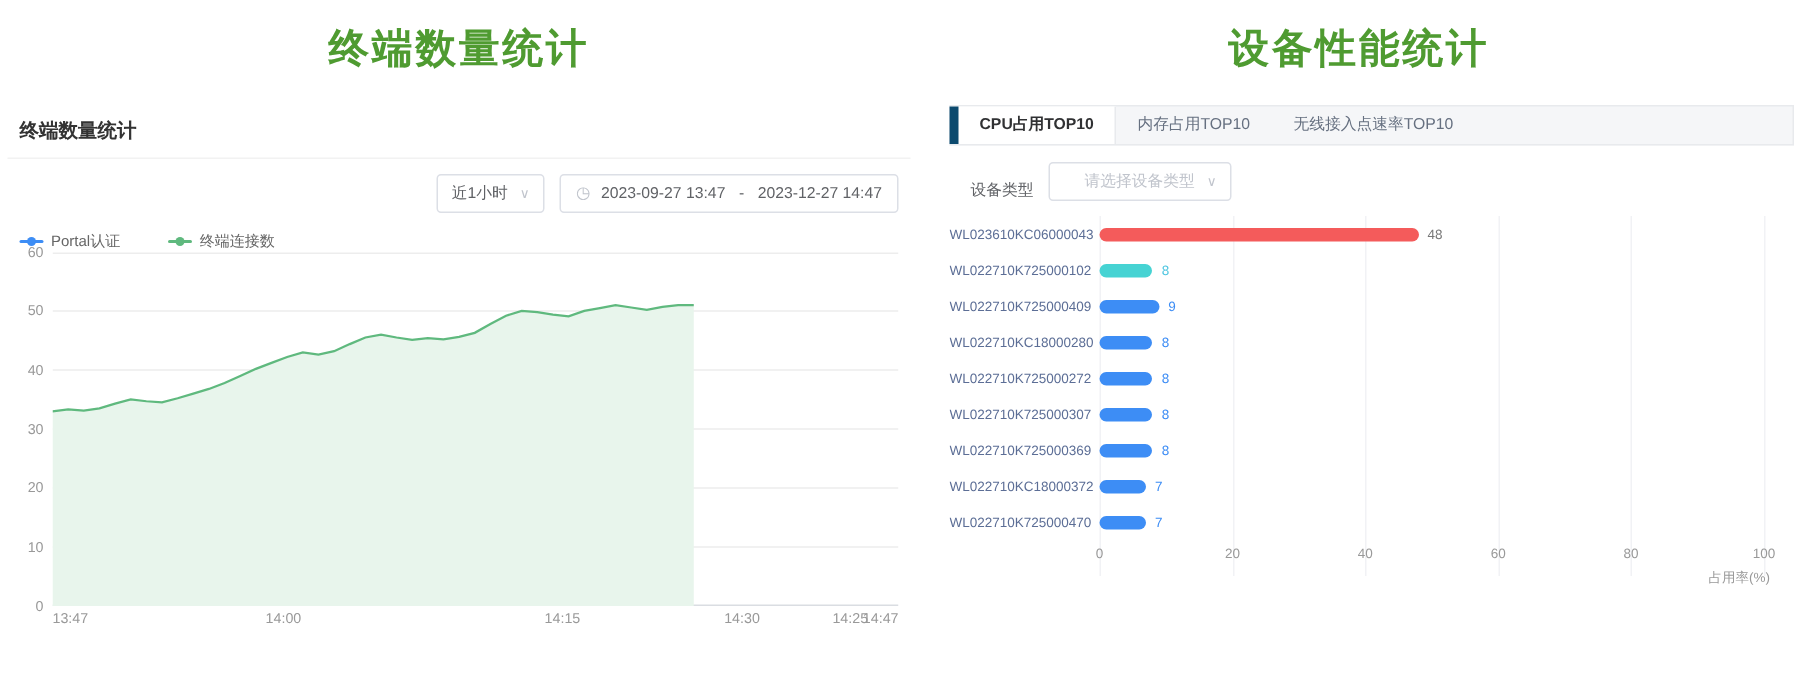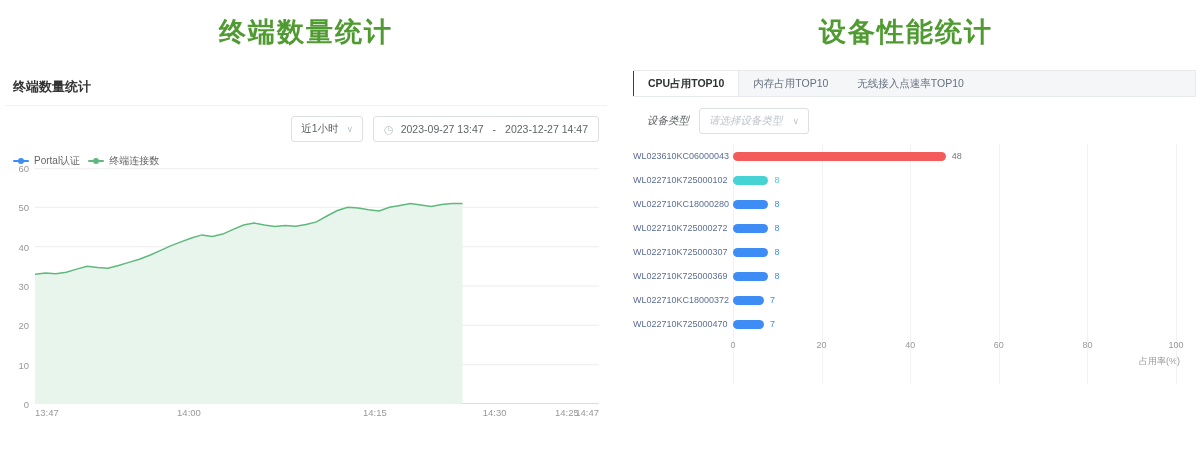--- a/index.html
+++ b/index.html
@@ -16,49 +16,49 @@
   .col-right .card { margin:0 4px 0 21px; }
 
   
   .card-header { font-size:13px; font-weight:700; color:#333; padding:8px 8px 9px;
     border-bottom:1px solid #f2f2f2; }
   .controls { display:flex; justify-content:flex-end; align-items:center; gap:10px;
     margin:10px 8px 0; }
   .select { display:inline-flex; align-items:center; gap:8px; height:26px;
     border:1px solid #dcdfe6; border-radius:3px; padding:0 9px; font-size:10.5px;
     color:#606266; background:#fff; cursor:pointer; }
-  .select.placeholder span:first-child { color:#c0c4cc; }
+  .select.placeholder span:first-child { color:#c0c4cc;margin-left:14px; }
   .chev { color:#c0c4cc; font-size:9px; line-height:1; }
   .daterange { display:inline-flex; align-items:center; gap:7px; height:26px;
     border:1px solid #dcdfe6; border-radius:3px; padding:0 10px; font-size:10.5px;
     color:#606266; background:#fff; cursor:pointer; }
   .clock { color:#c0c4cc; font-size:11px; line-height:1; }
   .sep { color:#606266; padding:0 2px; }
-  .legend { display:flex; align-items:center; gap:8px; margin:12px 8px 0; height:14px; }
+  .legend { display:flex; align-items:center; gap:32px; margin:12px 8px 0; height:14px; }
   .legend-item { display:flex; align-items:center; gap:5px; font-size:10px; color:#666;
     cursor:pointer; }
   .lmark { display:inline-block; width:16px; height:2px; border-radius:1px; position:relative; }
   .lmark i { position:absolute; left:50%; top:50%; transform:translate(-50%,-50%);
     width:6px; height:6px; border-radius:50%; display:block; }
   .ylabel { font-size:10px; color:#999; margin:10px 0 3px 8px; }
   .plot { display:flex; padding:0 8px 0 4px; }
   .yticks { width:26px; position:relative; height:236px; flex:none; }
   .yticks span { position:absolute; right:6px; font-size:9.5px; color:#999; }
   .plot-area { flex:1; position:relative; }
   .plot-area svg { display:block; width:100%; height:236px; }
   .xlabels { position:relative; height:16px; margin-top:3px; }
   .xlabels span { position:absolute; top:0; font-size:9.5px; color:#999; white-space:nowrap; }
 
   
   .tabs { display:flex; background:#f5f6f8; border:1px solid #e8eaed; height:27px; }
   .tab { padding:0 14px; line-height:25px; font-size:10.5px; color:#667080; cursor:pointer;
     border-right:1px solid transparent; }
   .tab.active { background:#fff; color:#303133; font-weight:700;
-    border-right:1px solid #e8eaed; border-left:1px solid #0c4a6e; margin-left:-1px; }
-  .filter { display:flex; align-items:center; gap:10px; margin:11px 0 0 14px;font-style:italic; }
+    border-right:1px solid #e8eaed; border-left:6px solid #0c4a6e; margin-left:-1px; }
+  .filter { display:flex; align-items:flex-end; gap:10px; margin:11px 0 0 14px; }
   .flabel { font-size:10.5px; color:#606266; }
   .filter .select { min-width:110px; justify-content:space-between; }
   .hchart { position:relative; margin-top:6px; }
   .vlines { position:absolute; top:4px; left:100px; right:20px; height:240px; z-index:0; }
   .vlines i { position:absolute; top:0; bottom:0; width:1px; background:#f1f2f5; }
   #hrows { position:relative; z-index:1; padding-top:4px; }
   .hrow { display:flex; align-items:center; height:24px; padding-right:20px; }
   .hlabel { width:100px; flex:none; text-align:right; padding-right:9px; font-size:9px;
     color:#5c6e96; white-space:nowrap; overflow:hidden; }
   .htrack { flex:1; display:flex; align-items:center; position:relative; height:100%; }
@@ -172,20 +172,27 @@
               </div>
             </div>
             <div class="hrow">
               <div class="hlabel">WL022710K725000102</div>
               <div class="htrack">
                 <div class="hfill" style="width:8%;background:#46d3d3"></div>
                 <span class="hval" style="color:#4fc6e0">8</span>
               </div>
             </div>
             <div class="hrow">
+              <div class="hlabel">WL022710K725000409</div>
+              <div class="htrack">
+                <div class="hfill" style="width:9%;background:#3d8df5"></div>
+                <span class="hval" style="color:#3d8df5">9</span>
+              </div>
+            </div>
+            <div class="hrow">
               <div class="hlabel">WL022710KC18000280</div>
               <div class="htrack">
                 <div class="hfill" style="width:8%;background:#3d8df5"></div>
                 <span class="hval" style="color:#3d8df5">8</span>
               </div>
             </div>
             <div class="hrow">
               <div class="hlabel">WL022710K725000272</div>
               <div class="htrack">
                 <div class="hfill" style="width:8%;background:#3d8df5"></div>

